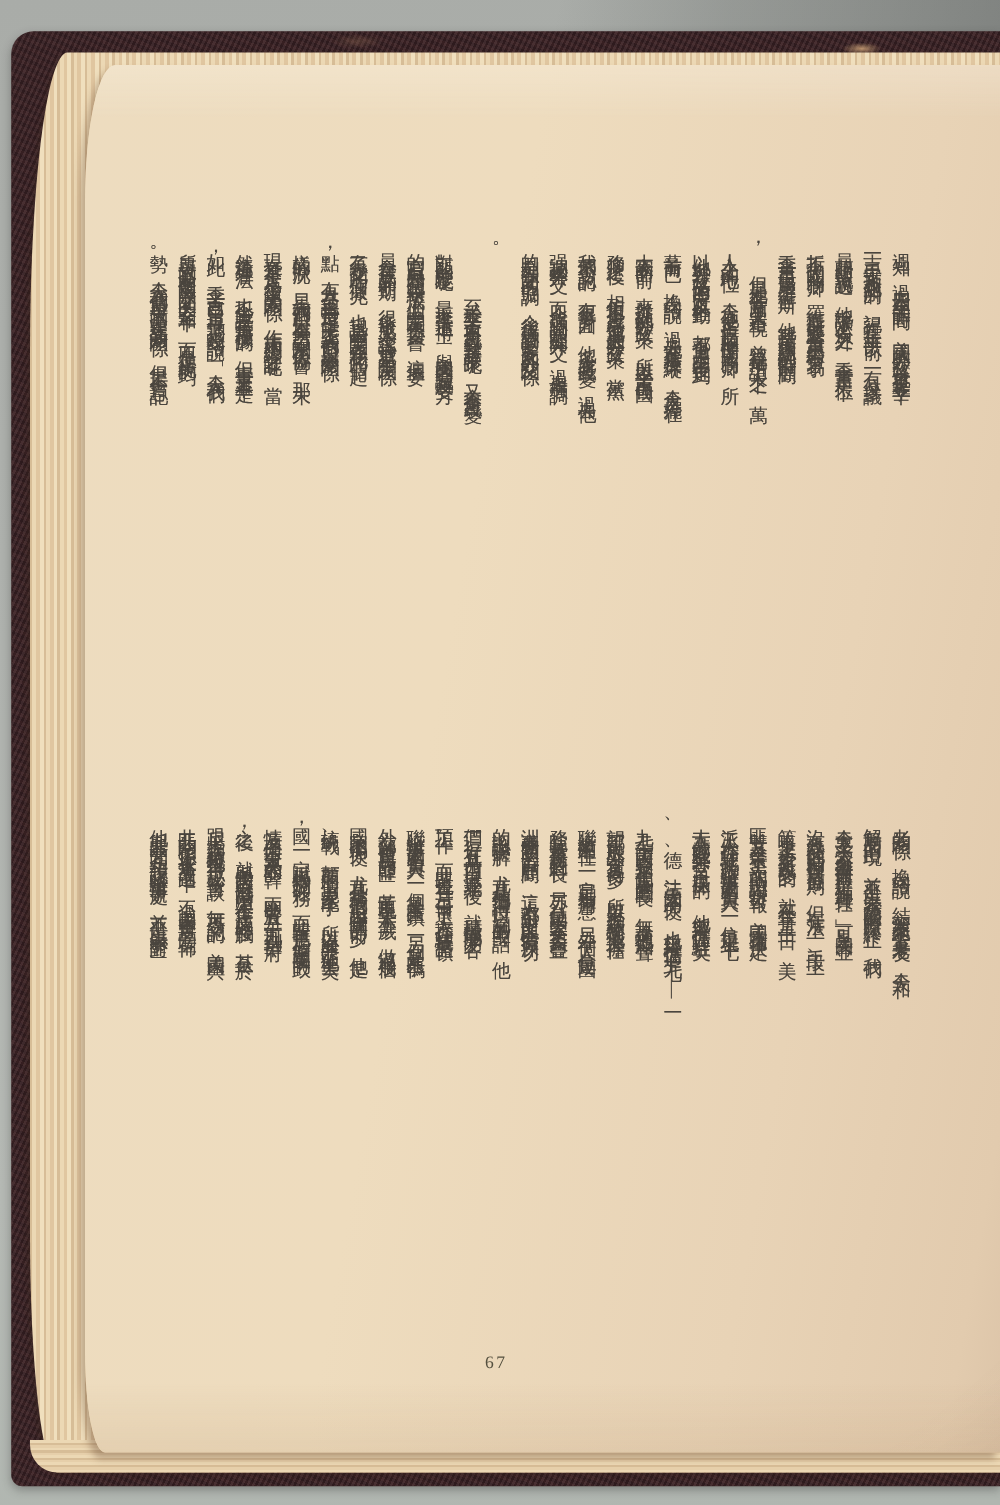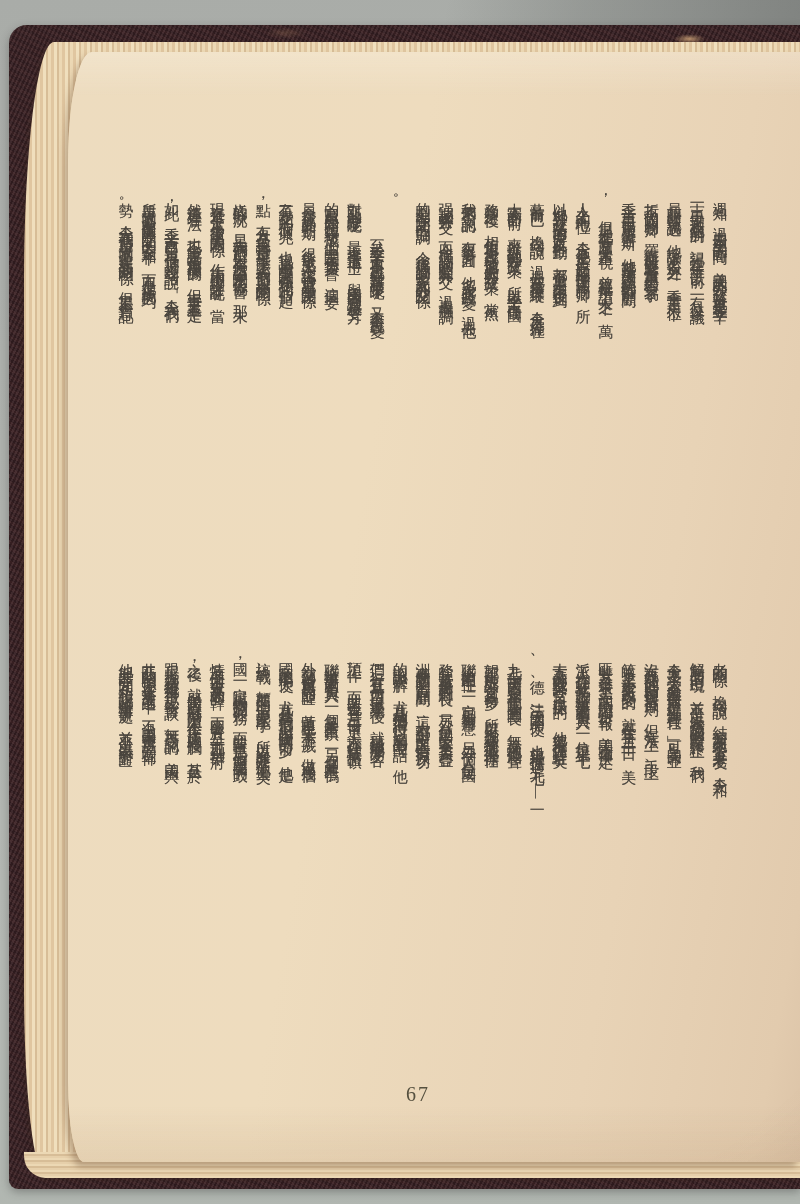--- a/index.html
+++ b/index.html
@@ -65,22 +65,22 @@
   .text-block{
     position:absolute;right:69px;height:442px;
     writing-mode:vertical-rl;text-orientation:mixed;
     font-size:15px;line-height:22.85px;letter-spacing:3.3px;
     color:#4a453e;z-index:2;
   }
   .text-block-upper{top:139px;}
   .text-block-lower{top:599px;}
   .tcol{white-space:pre;text-shadow:0 0 .5px rgba(74,69,62,.55);}
   .page-number{
-    position:absolute;left:338px;top:1031px;z-index:2;
-    font-size:20px;letter-spacing:2px;color:#55503f;text-align:center;
+    position:absolute;left:320px;top:1031px;z-index:2;
+    font-size:14px;letter-spacing:2px;color:#55503f;text-align:center;
   }
 </style>
 </head>
 <body>
 
 <div class="scene">
   <div class="book"></div>
   <div class="page-stack"></div>
   <div class="page">
     <div class="text-block text-block-upper">

